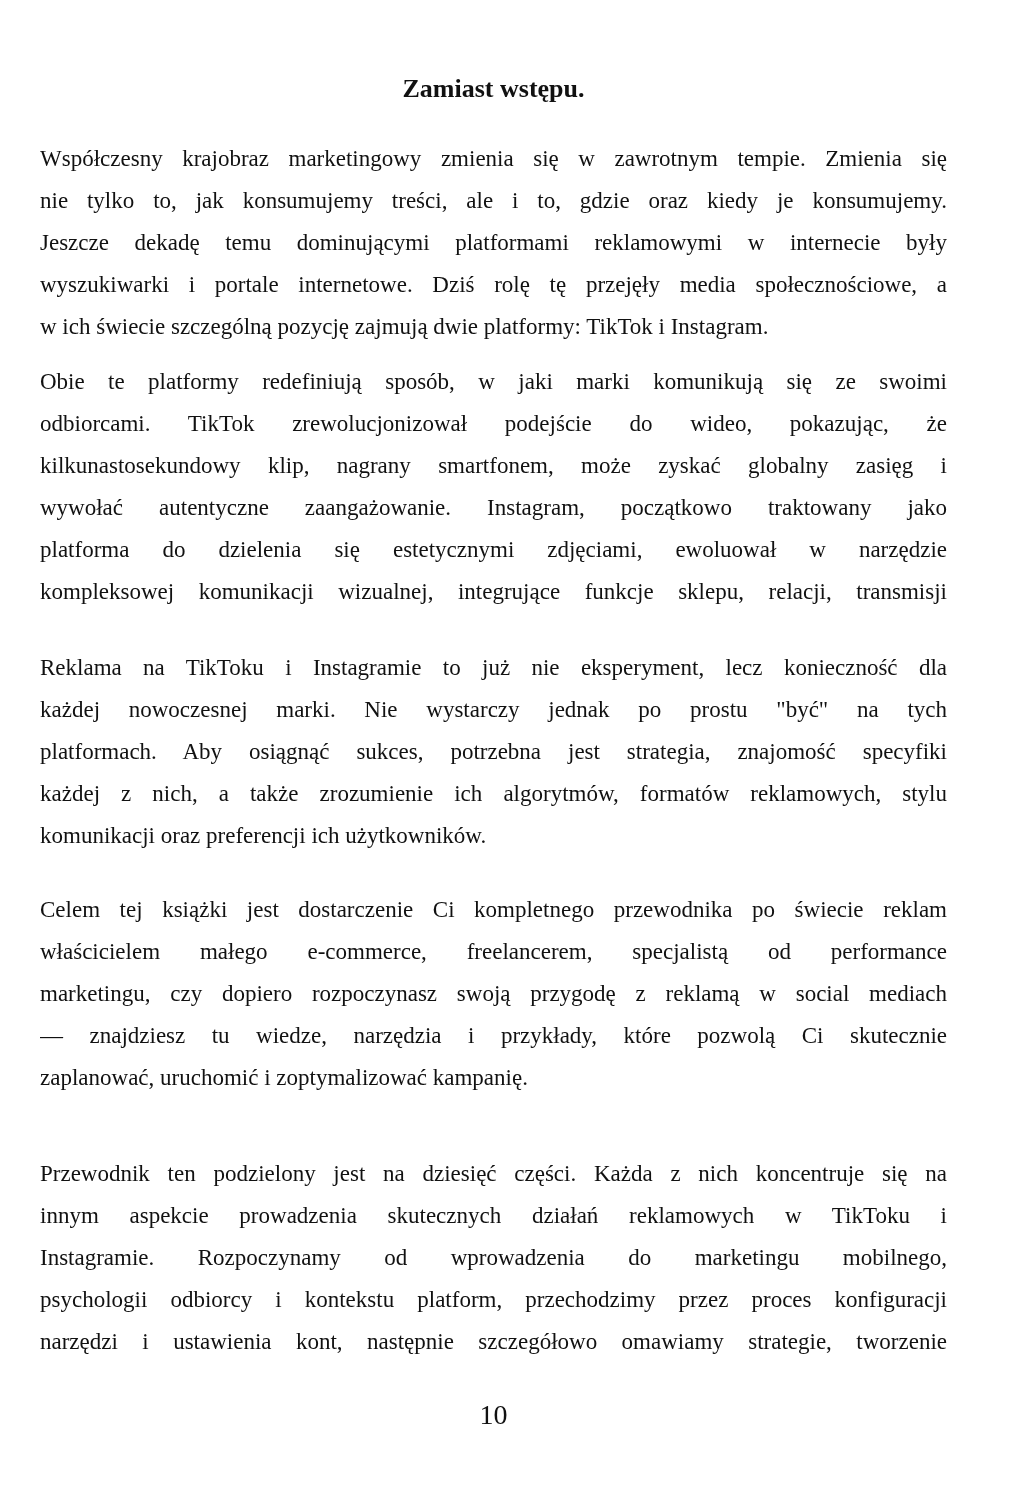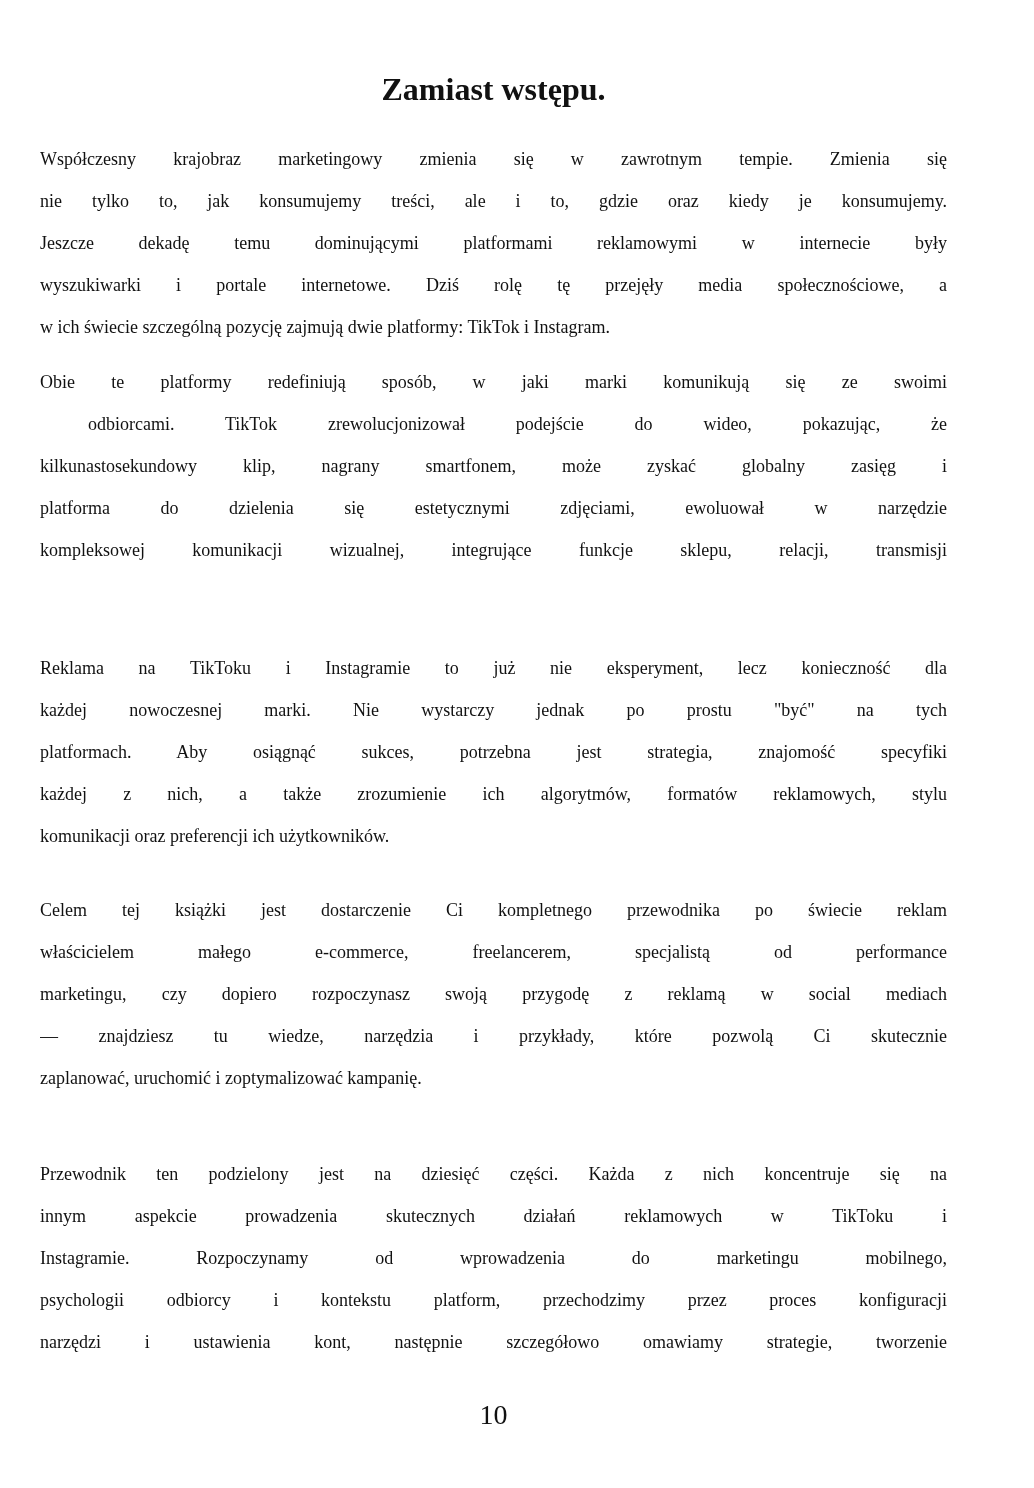--- a/index.html
+++ b/index.html
@@ -4,25 +4,25 @@
 <style>
   html, body { margin:0; padding:0; background:#ffffff; }
   body { width:1034px; height:1488px; position:relative; overflow:hidden; }
   .page {
     position:absolute; left:40px; top:0; width:907px;
     font-family: "Liberation Serif", "DejaVu Serif", serif;
     color:#111111;
   }
   .title {
     position:absolute; left:0; width:907px; top:72px;
-    text-align:center; font-weight:bold; font-size:32px; line-height:34px;
+    text-align:center; font-weight:bold; font-size:26px; line-height:34px;
   }
   .para { position:absolute; left:0; width:907px; }
   .line {
-    display:block; height:42px; line-height:42px; font-size:18px;
+    display:block; height:42px; line-height:42px; font-size:23px;
     text-align:justify; text-align-last:justify; white-space:nowrap;
   }
   .line.last { text-align-last:left; }
   .pagenum {
     position:absolute; left:0; width:907px; top:1400px; text-align:center;
     font-size:28px; line-height:30px;
   }
 </style>
 </head>
 <body>
@@ -33,22 +33,23 @@
   <div class="para" style="top:138px;">
     <span class="line" style="white-space: normal; overflow: hidden;">Współczesny krajobraz marketingowy zmienia się w zawrotnym tempie. Zmienia się</span>
     <span class="line" style="white-space: normal; overflow: hidden;">nie tylko to, jak konsumujemy treści, ale i to, gdzie oraz kiedy je konsumujemy.</span>
     <span class="line" style="white-space: normal; overflow: hidden;">Jeszcze dekadę temu dominującymi platformami reklamowymi w internecie były</span>
     <span class="line" style="white-space: normal; overflow: hidden;">wyszukiwarki i portale internetowe. Dziś rolę tę przejęły media społecznościowe, a</span>
     <span class="line last">w ich świecie szczególną pozycję zajmują dwie platformy: TikTok i Instagram.</span>
   </div>
 
   <div class="para" style="top:361px;">
     <span class="line" style="white-space: normal; overflow: hidden;">Obie te platformy redefiniują sposób, w jaki marki komunikują się ze swoimi</span>
-    <span class="line" style="white-space: normal; overflow: hidden; margin-left: 48px;">odbiorcami. TikTok zrewolucjonizował podejście do wideo, pokazując, że</span>
+    <span class="line" style="white-space: normal; overflow: hidden;">odbiorcami. TikTok zrewolucjonizował podejście do wideo, pokazując, że</span>
     <span class="line" style="white-space: normal; overflow: hidden;">kilkunastosekundowy klip, nagrany smartfonem, może zyskać globalny zasięg i</span>
+    <span class="line" style="white-space: normal; overflow: hidden;">wywołać autentyczne zaangażowanie. Instagram, początkowo traktowany jako</span>
     <span class="line" style="white-space: normal; overflow: hidden;">platforma do dzielenia się estetycznymi zdjęciami, ewoluował w narzędzie</span>
     <span class="line" style="white-space: normal; overflow: hidden;">kompleksowej komunikacji wizualnej, integrujące funkcje sklepu, relacji, transmisji</span>
   </div>
 
   <div class="para" style="top:647px;">
     <span class="line" style="white-space: normal; overflow: hidden;">Reklama na TikToku i Instagramie to już nie eksperyment, lecz konieczność dla</span>
     <span class="line" style="white-space: normal; overflow: hidden;">każdej nowoczesnej marki. Nie wystarczy jednak po prostu "być" na tych</span>
     <span class="line" style="white-space: normal; overflow: hidden;">platformach. Aby osiągnąć sukces, potrzebna jest strategia, znajomość specyfiki</span>
     <span class="line" style="white-space: normal; overflow: hidden;">każdej z nich, a także zrozumienie ich algorytmów, formatów reklamowych, stylu</span>
     <span class="line last">komunikacji oraz preferencji ich użytkowników.</span>

